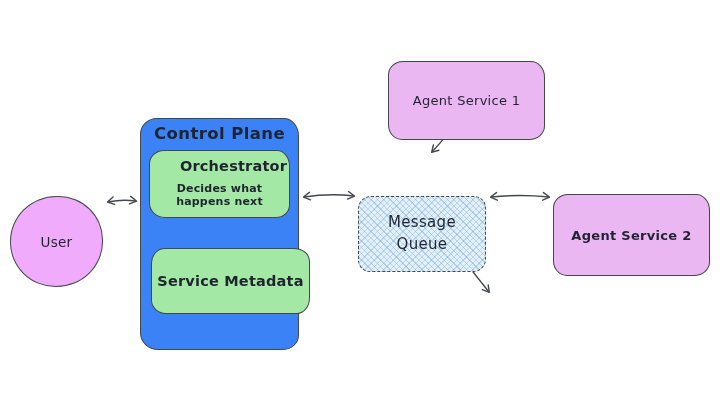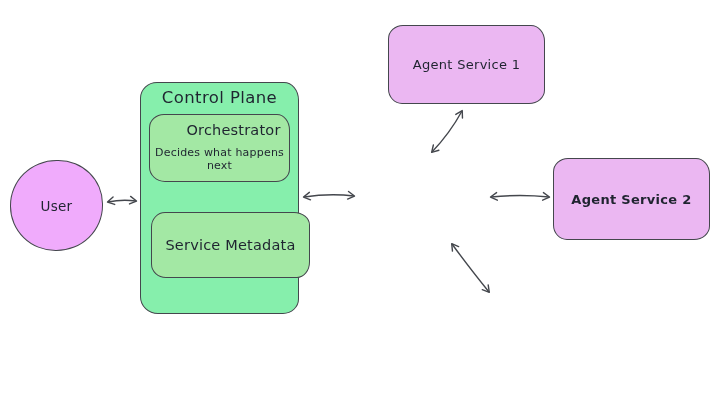--- a/index.html
+++ b/index.html
@@ -2,21 +2,21 @@
 <html><head>
 <meta charset="utf-8">
 <style>
   html,body{margin:0;padding:0;background:#ffffff;}
   .canvas{
     position:relative;width:720px;height:402px;background:#ffffff;overflow:hidden;
     font-family:"DejaVu Sans", cursive, sans-serif;color:#1f2430;
   }
   .edges{position:absolute;left:0;top:0;width:720px;height:402px;pointer-events:none;}
   .node{position:absolute;box-sizing:border-box;border:1.6px solid #44474d;
-        display:flex;align-items:center;justify-content:center;text-align:center;}
+        display:flex;align-items:center;justify-content:center;text-align:center;margin-top:36px;}
   .node-user{
     left:10px;top:160px;width:93px;height:91px;border-radius:50% 48% 50% 49%;
     font-size:13.5px;letter-spacing:.3px;
   }
   .node-control-plane{
     left:140px;top:82px;width:159px;height:232px;
     border-radius:17px 15px 16px 18px / 16px 18px 15px 17px;
     display:block;
   }
   .cp-title{
@@ -70,33 +70,36 @@
     <path d="M304,197 Q330,193 354,196" fill="none" stroke="#44474d" stroke-width="1.4" marker-start="url(#ah)" marker-end="url(#ah)"></path>
     <path d="M432,152 Q450,133 462,111" fill="none" stroke="#44474d" stroke-width="1.4" marker-start="url(#ah)" marker-end="url(#ah)"></path>
     <path d="M491,197 Q520,194 549,197" fill="none" stroke="#44474d" stroke-width="1.4" marker-start="url(#ah)" marker-end="url(#ah)"></path>
     <path d="M452,244 Q468,266 489,292" fill="none" stroke="#44474d" stroke-width="1.4" marker-start="url(#ah)" marker-end="url(#ah)"></path>
   </svg>
 
   <div class="node node-user" style="background-color: #f0abfc;">
     <span>User</span>
   </div>
 
-  <div class="node node-control-plane" style="background-color: #86efac;">
+  <div class="node node-control-plane" style="background-color: #3b82f6; font-weight: bold;">
     <div class="cp-title">Control Plane</div>
 
     <div class="node-orchestrator" style="background-color: rgb(163, 232, 164);">
       <div class="orch-title">Orchestrator</div>
       <div class="orch-sub">Decides what happens next</div>
     </div>
 
     <div class="node-service-metadata" style="background-color: rgb(163, 232, 164);">
       <span>Service Metadata</span>
     </div>
   </div>
 
+  <div class="node node-message-queue" style="background-color: rgb(227, 240, 251);">
+    <div class="mq-label">Message Queue</div>
+  </div>
 
   <div class="node node-agent node-agent-1" style="background-color: rgb(235, 183, 242);">
     <span>Agent Service 1</span>
   </div>
 
   <div class="node node-agent node-agent-2" style="background-color: rgb(235, 183, 242); font-weight: bold;">
     <span>Agent Service 2</span>
   </div>
 
 

